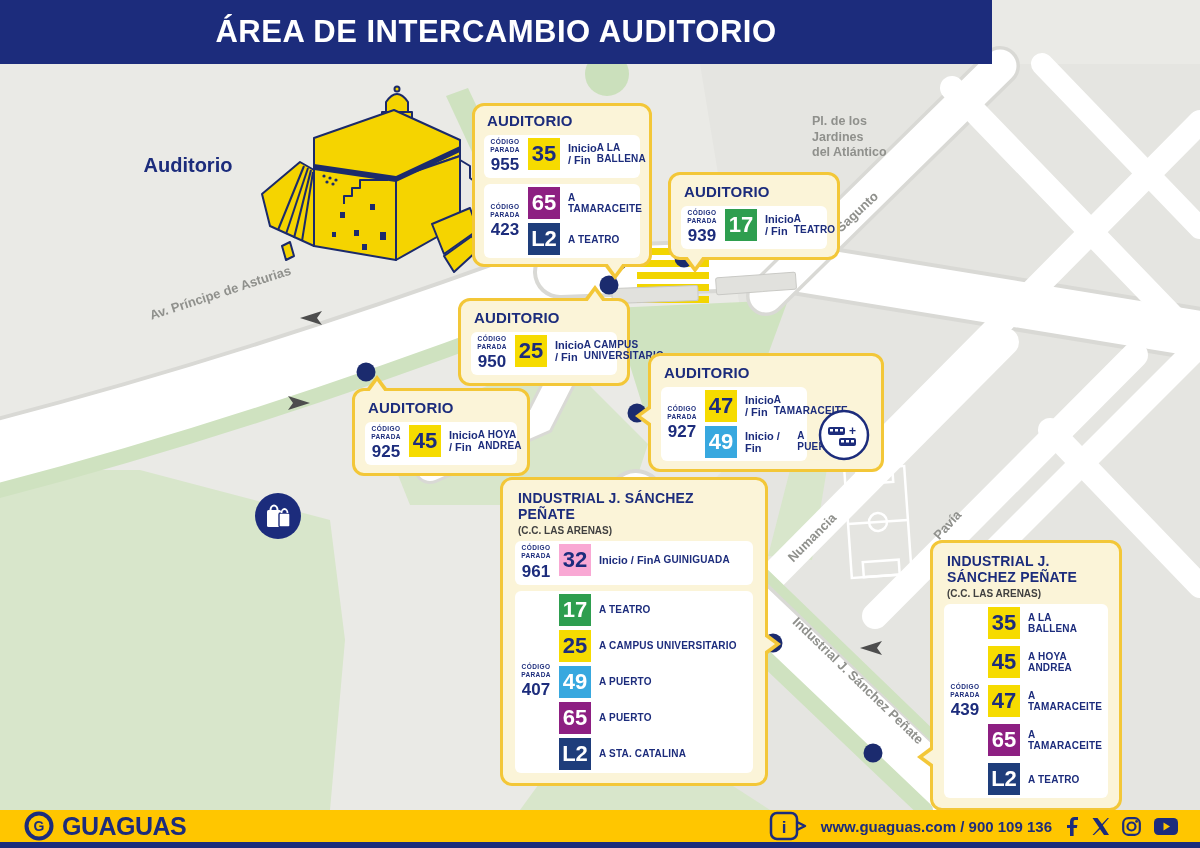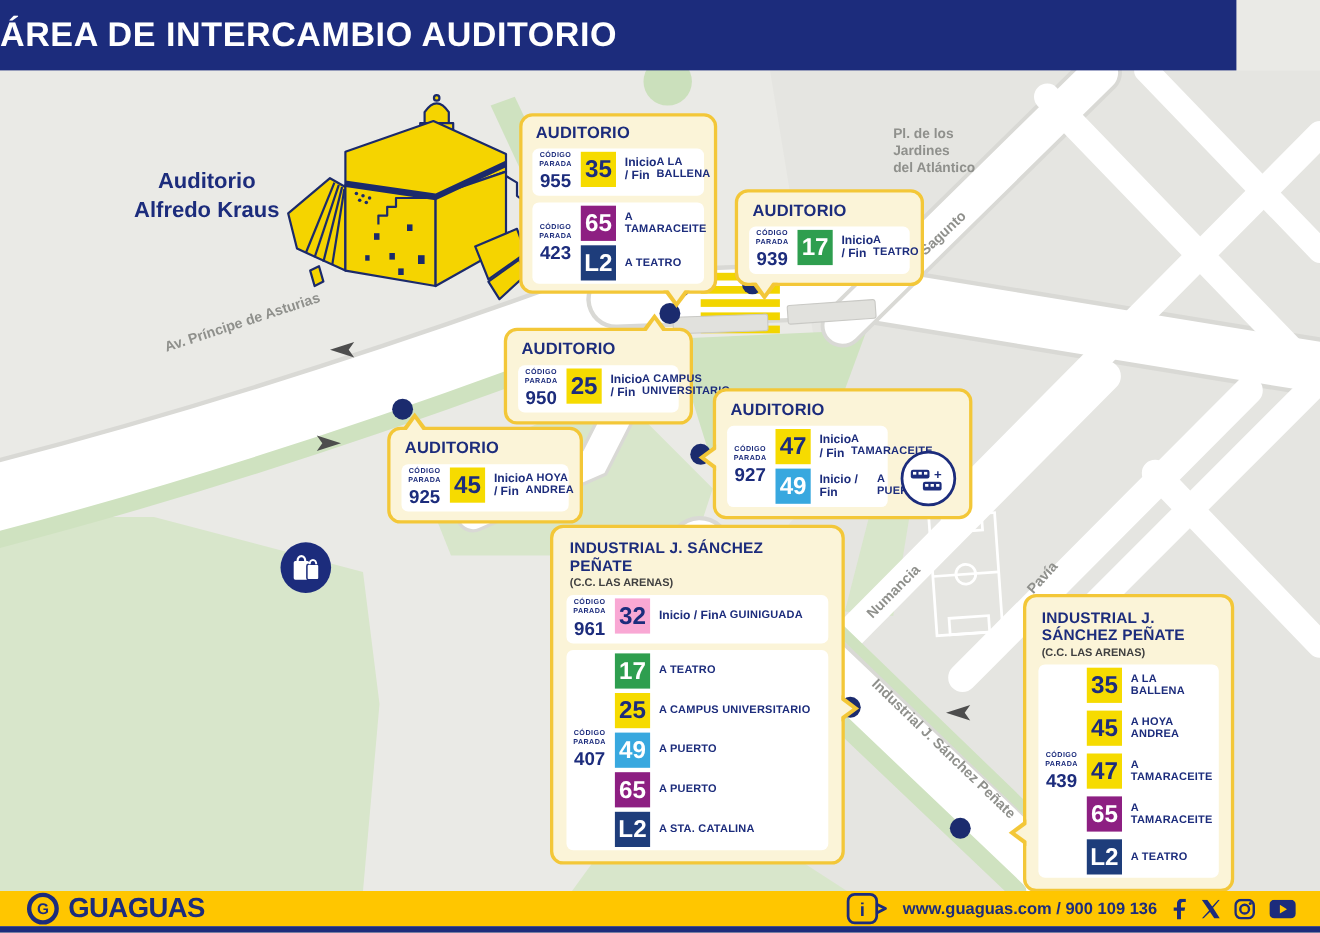--- a/index.html
+++ b/index.html
@@ -1,22 +1,22 @@
 <!DOCTYPE html>
 <html><head>
 <meta charset="utf-8">
 <style>
   html,body{margin:0;padding:0;background:#888;}
   *{box-sizing:border-box;}
   #poster{position:relative;width:1200px;height:848px;overflow:hidden;
     font-family:"Liberation Sans",sans-serif;background:#EAEAE6;}
 
   
-  .header{position:absolute;left:0;top:0;width:1124px;height:64px;background:#1C2C7C;
-    display:flex;align-items:center;justify-content:flex-start;z-index:30;}
+  .header{position:absolute;left:0;top:0;width:992px;height:64px;background:#1C2C7C;
+    display:flex;align-items:center;justify-content:center;z-index:30;}
   .header h1{margin:0;color:#fff;font-size:31px;font-weight:800;letter-spacing:.5px;}
 
   
   .map-base{position:absolute;left:0;top:0;z-index:1;}
 
   
   .street{position:absolute;color:#8F908C;font-weight:700;font-size:13px;z-index:4;white-space:nowrap;}
   .street.small{font-size:12.5px;}
   .landmark{position:absolute;color:#1C2C7C;font-weight:800;text-align:center;z-index:4;line-height:1.3;}
 
@@ -154,21 +154,20 @@
     <div>Pl. de los</div>
     <div>Jardines</div>
     <div>del Atlántico</div>
   </div>
   <div class="street" style="left:790px;top:552px;transform:rotate(-45deg);transform-origin:left center;">Numancia</div>
   <div class="street" style="left:936px;top:530px;transform:rotate(-48deg);transform-origin:left center;">Pavía</div>
   <div class="street" style="left:795px;top:612px;transform:rotate(44deg);transform-origin:left center;">Industrial J. Sánchez Peñate</div>
 
   <div class="landmark" style="left:88px;top:152px;width:200px;font-size:20px;">
     <div>Auditorio</div>
-    <div>Alfredo Kraus</div>
   </div>
 
   <svg class="building-svg" width="230" height="210" viewBox="0 0 230 210">
     <g fill="#F5D400" stroke="#1B2A6B" stroke-width="2" stroke-linejoin="round">
 
       <path d="M138,28 L138,18 Q149,2 160,18 L160,28 Z"></path>
       <circle cx="149" cy="5" r="2.5"></circle>
       <rect x="134" y="28" width="30" height="26"></rect>
       <line x1="134" y1="34" x2="164" y2="34"></line>
         <line x1="134" y1="40" x2="164" y2="40"></line>

